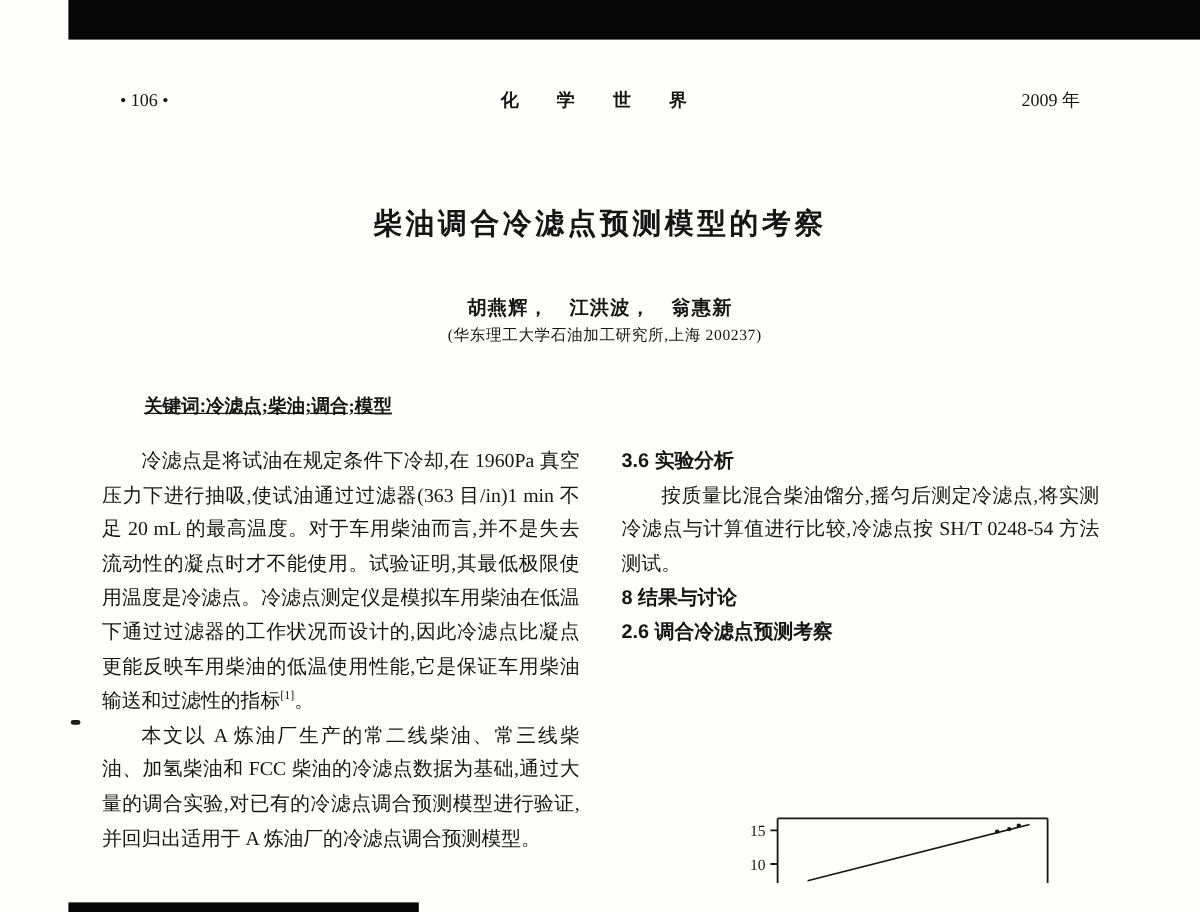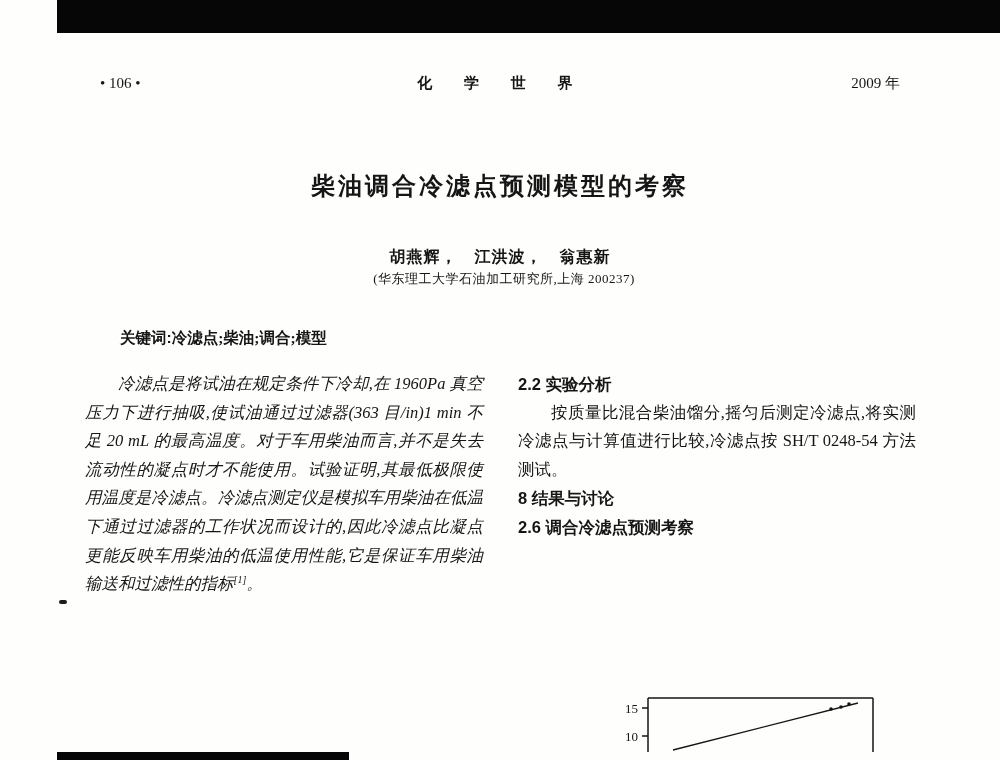--- a/index.html
+++ b/index.html
@@ -28,40 +28,40 @@
   .authors {
     position:absolute; top:236px; left:0; width:100%; text-align:center;
     font-size:16px; font-weight:bold; letter-spacing:1px;margin-top:11px;
   }
   .affiliation {
     position:absolute; top:270px; left:4px; width:100%; text-align:center;
     font-size:13px; letter-spacing:0.5px;
   }
   .keywords {
     position:absolute; top:328px; left:120px;
-    font-size:15.5px; font-weight:bold;
+    font-size:15.5px; font-weight:bold;text-decoration:underline;
   }
   .keywords .kw-label { font-family:"Liberation Sans","DejaVu Sans",sans-serif; }
 
   .col {
     position:absolute; top:370px; width:398px;
     font-size:16.5px; line-height:28.6px;
     text-align:justify; text-justify:inter-ideograph;
   }
-  .col-left { left:85px;font-style:italic; }
+  .col-left { left:85px; }
   .col-right { left:518px; }
   .col p.indent { text-indent:2em; }
   .col h2 {
     font-size:16.5px; line-height:28.6px; font-weight:bold;
     font-family:"Liberation Sans","DejaVu Sans",sans-serif;
   }
   sup.ref { font-size:10px; vertical-align:super; line-height:0; }
 
   .figure {
-    position:absolute; left:588px; top:692px; width:310px; height:46px;
+    position:absolute; left:588px; top:676px; width:310px; height:46px;
     overflow:visible;
   }
   .figure svg text {
     font-family:"Liberation Serif","DejaVu Serif",serif;
     font-size:13px; fill:#151515;
   }
 </style>
 </head>
 <body>
 
@@ -82,24 +82,25 @@
   <div class="authors">胡燕辉，　江洪波，　翁惠新</div>
 
   <div class="affiliation">(华东理工大学石油加工研究所,上海 200237)</div>
 
   <div class="keywords">
     <span class="kw-label">关键词:</span><span>冷滤点;柴油;调合;模型</span>
   </div>
 
   <div class="col col-left">
     <p class="indent"><span>冷滤点是将试油在规定条件下冷却,在 1960Pa 真空压力下进行抽吸,使试油通过过滤器(363 目/in)1 min 不足 20 mL 的最高温度。对于车用柴油而言,并不是失去流动性的凝点时才不能使用。试验证明,其最低极限使用温度是冷滤点。冷滤点测定仪是模拟车用柴油在低温下通过过滤器的工作状况而设计的,因此冷滤点比凝点更能反映车用柴油的低温使用性能,它是保证车用柴油输送和过滤性的指标</span><sup class="ref">[1]</sup><span>。</span></p>
+    <p class="indent">本文以 A 炼油厂生产的常二线柴油、常三线柴油、加氢柴油和 FCC 柴油的冷滤点数据为基础,通过大量的调合实验,对已有的冷滤点调合预测模型进行验证,并回归出适用于 A 炼油厂的冷滤点调合预测模型。</p>
   </div>
 
   <div class="col col-right">
-    <h2>2.2  实验分析</h2>
+    <h2>3.6  实验分析</h2>
     <p class="indent">按质量比混合柴油馏分,摇匀后测定冷滤点,将实测冷滤点与计算值进行比较,冷滤点按 SH/T 0248-54 方法测试。</p>
     <h2>8  结果与讨论</h2>
     <h2>2.6  调合冷滤点预测考察</h2>
   </div>
 
   <div class="figure">
     <svg width="310" height="60" viewBox="0 0 310 60">
 
       <line x1="60" y1="6" x2="285" y2="6" stroke="#151515" stroke-width="1.5"></line>
       <line x1="60" y1="6" x2="60" y2="60" stroke="#151515" stroke-width="1.5"></line>

